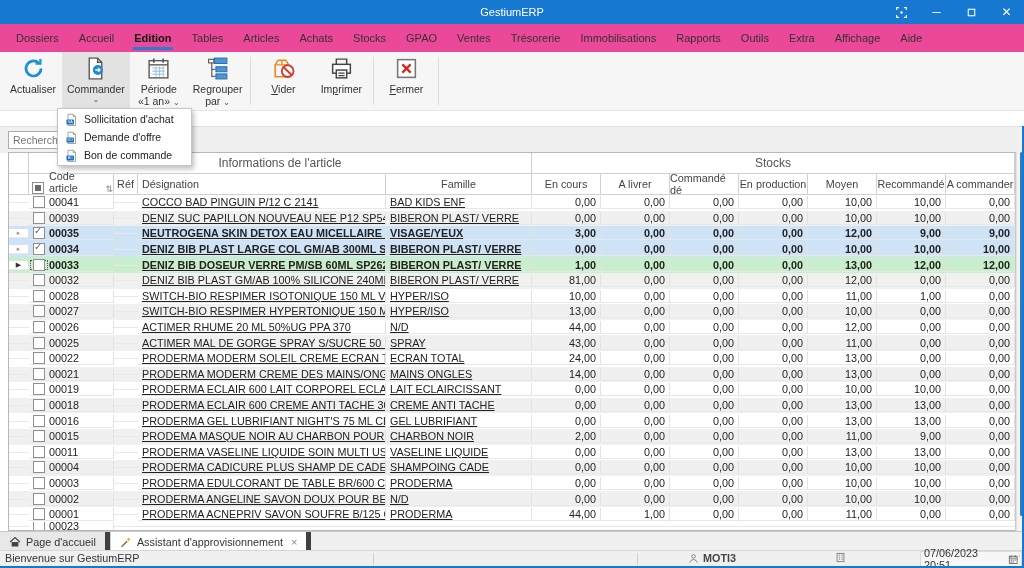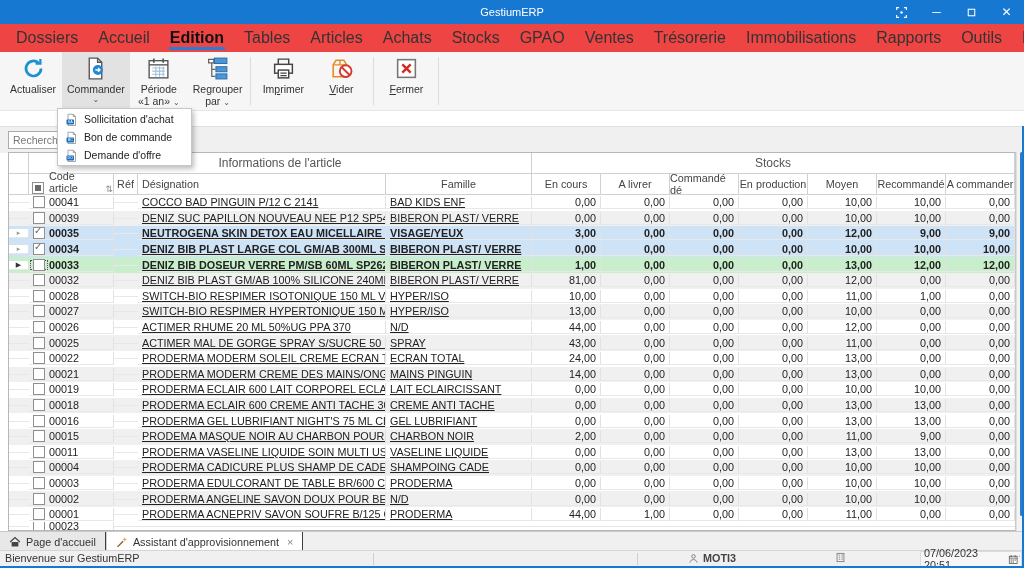--- a/index.html
+++ b/index.html
@@ -5,22 +5,22 @@
   html,body{margin:0;padding:0;}
   body{width:1024px;height:568px;position:relative;overflow:hidden;background:#fff;
        font-family:"Liberation Sans",sans-serif;-webkit-font-smoothing:antialiased;}
   
   .titlebar{position:absolute;top:0;left:0;right:0;height:24px;background:#1778d2;color:#fff;}
   .titlebar .title{position:absolute;left:0;right:0;top:0;height:24px;line-height:24px;text-align:center;font-size:11px;}
   .win-controls{position:absolute;right:0;top:0;height:24px;display:flex;}
   .win-btn{width:35px;height:24px;display:flex;align-items:center;justify-content:center;color:#fff;font-size:12px;}
   .win-btn svg{width:13px;height:13px;}
   
-  .menubar{position:absolute;top:24px;left:0;right:0;height:28px;background:#ef4444;border-bottom:1px solid #ececec;
-           display:flex;align-items:stretch;padding-left:6px;font-size:16px;color:#333;}
+  .menubar{position:absolute;top:24px;left:0;right:0;height:28px;background:#ec4899;border-bottom:1px solid #ececec;
+           display:flex;align-items:stretch;padding-left:6px;font-size:11px;color:#333;}
   .menu-item{padding:0 10px;display:flex;align-items:center;position:relative;}
   .menu-item.active{color:#111;font-weight:bold;}
   .menu-item.active::after{content:"";position:absolute;left:9px;right:9px;bottom:2px;height:3px;background:#2b7cd3;}
   
   .ribbon{position:absolute;top:52px;left:0;right:0;height:58px;background:#f6f6f6;border-bottom:1px solid #e6e6e6;
           display:flex;align-items:stretch;padding-left:4px;}
   .tbtn{min-width:48px;padding:4px 5px 0;display:flex;flex-direction:column;align-items:center;font-size:10.5px;color:#333;}
   .tbtn svg{width:25px;height:25px;flex:none;}
   .tbtn .lbl{line-height:11.5px;text-align:center;margin-top:3px;white-space:nowrap;}
   .tbtn .lbl2{line-height:11px;text-align:center;color:#333;}
@@ -72,21 +72,21 @@
   .partial{overflow:hidden;height:9px;}
   
   .vscroll{position:absolute;top:152px;right:0;width:7px;height:379px;background:#f3f3f3;border-left:1px solid #e0e0e0;}
   .vthumb{position:absolute;top:0;right:1px;width:3px;height:96%;background:#2d7cc9;border-radius:2px;}
   .edge-bottom{position:absolute;left:0;right:0;bottom:0;height:2px;background:#1778d2;}
   .edge-right{position:absolute;right:0;top:126px;bottom:0;width:2px;background:#1778d2;}
   
   .tabbar{position:absolute;top:531px;left:0;right:2px;height:19px;background:#f0f0f0;border-top:1px solid #c9c9c9;
           display:flex;align-items:stretch;}
   .tab{display:flex;align-items:center;gap:5px;padding:8px 9px;font-size:10.8px;color:#333;
-       border-right:1px solid #404040;background:#e8e8e8;}
+       border-right:5px solid #404040;background:#e8e8e8;}
   .tab.active{background:#fff;border-left:1px solid #cfcfcf;}
   .tab svg{width:12px;height:12px;flex:none;}
   .tab .close{color:#888;font-size:11px;margin-left:3px;}
   
   .statusbar{position:absolute;top:550px;left:0;right:2px;height:16px;background:#f0f0f0;border-top:1px solid #d5d5d5;
              font-size:10.8px;color:#333;}
   .statusbar .welcome{position:absolute;left:5px;top:1px;}
   .ssep{position:absolute;top:2px;bottom:2px;width:1px;background:#d0d0d0;}
   .suser{position:absolute;left:688px;top:1px;display:flex;align-items:center;gap:4px;font-weight:bold;color:#444;}
   .sbuild{position:absolute;left:835px;top:1px;}
@@ -172,36 +172,36 @@
         <rect x="9" y="2" width="12" height="5.2" fill="#4a97d8" stroke="#2f6ea8" stroke-width="1"></rect>
         <rect x="10.5" y="10.3" width="10.5" height="4.8" fill="#4a97d8" stroke="#2f6ea8" stroke-width="1"></rect>
         <rect x="10.5" y="17.2" width="10.5" height="4.8" fill="#4a97d8" stroke="#2f6ea8" stroke-width="1"></rect>
         <rect x="3.5" y="3.2" width="5" height="3.4" fill="#fff" stroke="#555" stroke-width="1.1"></rect>
       </svg>
     <span class="lbl">Regrouper</span>
     <span class="lbl2"><span>par</span> <span class="chev">⌄</span></span>
   </div>
   <div class="tsep"></div>
   <div class="tbtn">
+    <svg viewBox="0 0 24 24" fill="none">
+        <path d="M4 8.5l2.8-4.5h7.4L17 8.5V20H4z" stroke="#e8891e" stroke-width="1.5"></path>
+        <path d="M4 8.5h13M10.5 4v4.5" stroke="#e8891e" stroke-width="1.3"></path>
+        <circle cx="16" cy="14.5" r="5.6" fill="#fff" stroke="#d23b2f" stroke-width="1.8"></circle>
+        <path d="M12.2 10.8l7.6 7.4" stroke="#d23b2f" stroke-width="1.8"></path>
+      </svg>
+    <span class="lbl"><span></span><u>V</u><span>ider</span></span>
+  </div>
+  <div class="tbtn">
     <svg viewBox="0 0 24 24" fill="none" stroke="#444" stroke-width="1.4">
         <path d="M7 8V3h10v5"></path>
         <rect x="3.5" y="8" width="17" height="8.5" fill="#fff"></rect>
         <rect x="7" y="13.5" width="10" height="7.5" fill="#fff"></rect>
         <path d="M9 16.5h6M9 18.8h6" stroke-width="1.1"></path>
       </svg>
     <span class="lbl"><span>Im</span><u>p</u><span>rimer</span></span>
-  </div>
-  <div class="tbtn">
-    <svg viewBox="0 0 24 24" fill="none">
-        <path d="M4 8.5l2.8-4.5h7.4L17 8.5V20H4z" stroke="#e8891e" stroke-width="1.5"></path>
-        <path d="M4 8.5h13M10.5 4v4.5" stroke="#e8891e" stroke-width="1.3"></path>
-        <circle cx="16" cy="14.5" r="5.6" fill="#fff" stroke="#d23b2f" stroke-width="1.8"></circle>
-        <path d="M12.2 10.8l7.6 7.4" stroke="#d23b2f" stroke-width="1.8"></path>
-      </svg>
-    <span class="lbl"><span></span><u>V</u><span>ider</span></span>
   </div>
   <div class="tsep"></div>
   <div class="tbtn">
     <svg viewBox="0 0 24 24">
         <rect x="3.5" y="3.5" width="17" height="17" fill="#fff" stroke="#777" stroke-width="1.5"></rect>
         <path d="M8 8l8 8M16 8l-8 8" stroke="#d22b21" stroke-width="2.3"></path>
       </svg>
     <span class="lbl"><span></span><u>F</u><span>ermer</span></span>
   </div>
   <div class="tsep"></div>
@@ -449,21 +449,21 @@
       <div class="row zebra">
         <div class="cell c-ind indcell"></div>
         <div class="cell c-code">
           <span class="cbwrap">
             <span class="cb"></span>
           </span>
           <span>00021</span>
         </div>
         <div class="cell c-ref"></div>
         <div class="cell c-des txt">PRODERMA MODERM CREME DES MAINS/ONGLES 75 GR TU</div>
-        <div class="cell c-fam txt">MAINS PINGUIN</div>
+        <div class="cell c-fam txt">MAINS ONGLES</div>
         <div class="cell c-val num">14,00</div>
         <div class="cell c-val num">0,00</div>
         <div class="cell c-val num">0,00</div>
         <div class="cell c-val num">0,00</div>
         <div class="cell c-val num">13,00</div>
         <div class="cell c-val num">0,00</div>
         <div class="cell c-val num">0,00</div>
       </div>
       <div class="row">
         <div class="cell c-ind indcell"></div>
@@ -669,32 +669,32 @@
         <rect x="2" y="8" width="10" height="6.5" rx="1" fill="#1e6fc0"></rect>
         <text x="7" y="13" font-size="5" fill="#fff" text-anchor="middle" font-family="Liberation Sans">SA</text>
       </svg>
       <span>Sollicitation d'achat</span>
     </div>
     <div class="dd-item">
       <svg viewBox="0 0 16 16">
         <path d="M4 1h7l3 3v12H4z" fill="#fff" stroke="#888" stroke-width="1"></path>
         <path d="M11 1v3h3" fill="none" stroke="#888" stroke-width="1"></path>
         <rect x="2" y="8" width="10" height="6.5" rx="1" fill="#1e6fc0"></rect>
-        <text x="7" y="13" font-size="5" fill="#fff" text-anchor="middle" font-family="Liberation Sans">BC</text>
-      </svg>
-      <span>Bon de commande</span>
+        <text x="7" y="13" font-size="5" fill="#fff" text-anchor="middle" font-family="Liberation Sans">DO</text>
+      </svg>
+      <span>Demande d'offre</span>
     </div>
     <div class="dd-item">
       <svg viewBox="0 0 16 16">
         <path d="M4 1h7l3 3v12H4z" fill="#fff" stroke="#888" stroke-width="1"></path>
         <path d="M11 1v3h3" fill="none" stroke="#888" stroke-width="1"></path>
         <rect x="2" y="8" width="10" height="6.5" rx="1" fill="#1e6fc0"></rect>
-        <text x="7" y="13" font-size="5" fill="#fff" text-anchor="middle" font-family="Liberation Sans">DO</text>
-      </svg>
-      <span>Demande d'offre</span>
+        <text x="7" y="13" font-size="5" fill="#fff" text-anchor="middle" font-family="Liberation Sans">BC</text>
+      </svg>
+      <span>Bon de commande</span>
     </div>
   </div>
 
 <div class="tabbar">
     <div class="tab">
       <span style="display: inline-flex;">
         <svg viewBox="0 0 16 16" style="width: 12px; height: 12px;">
           <path d="M1.5 8L8 2l6.5 6" fill="none" stroke="#444" stroke-width="1.6"></path>
           <path d="M3.5 8v6h9V8z" fill="#444"></path>
         </svg>

